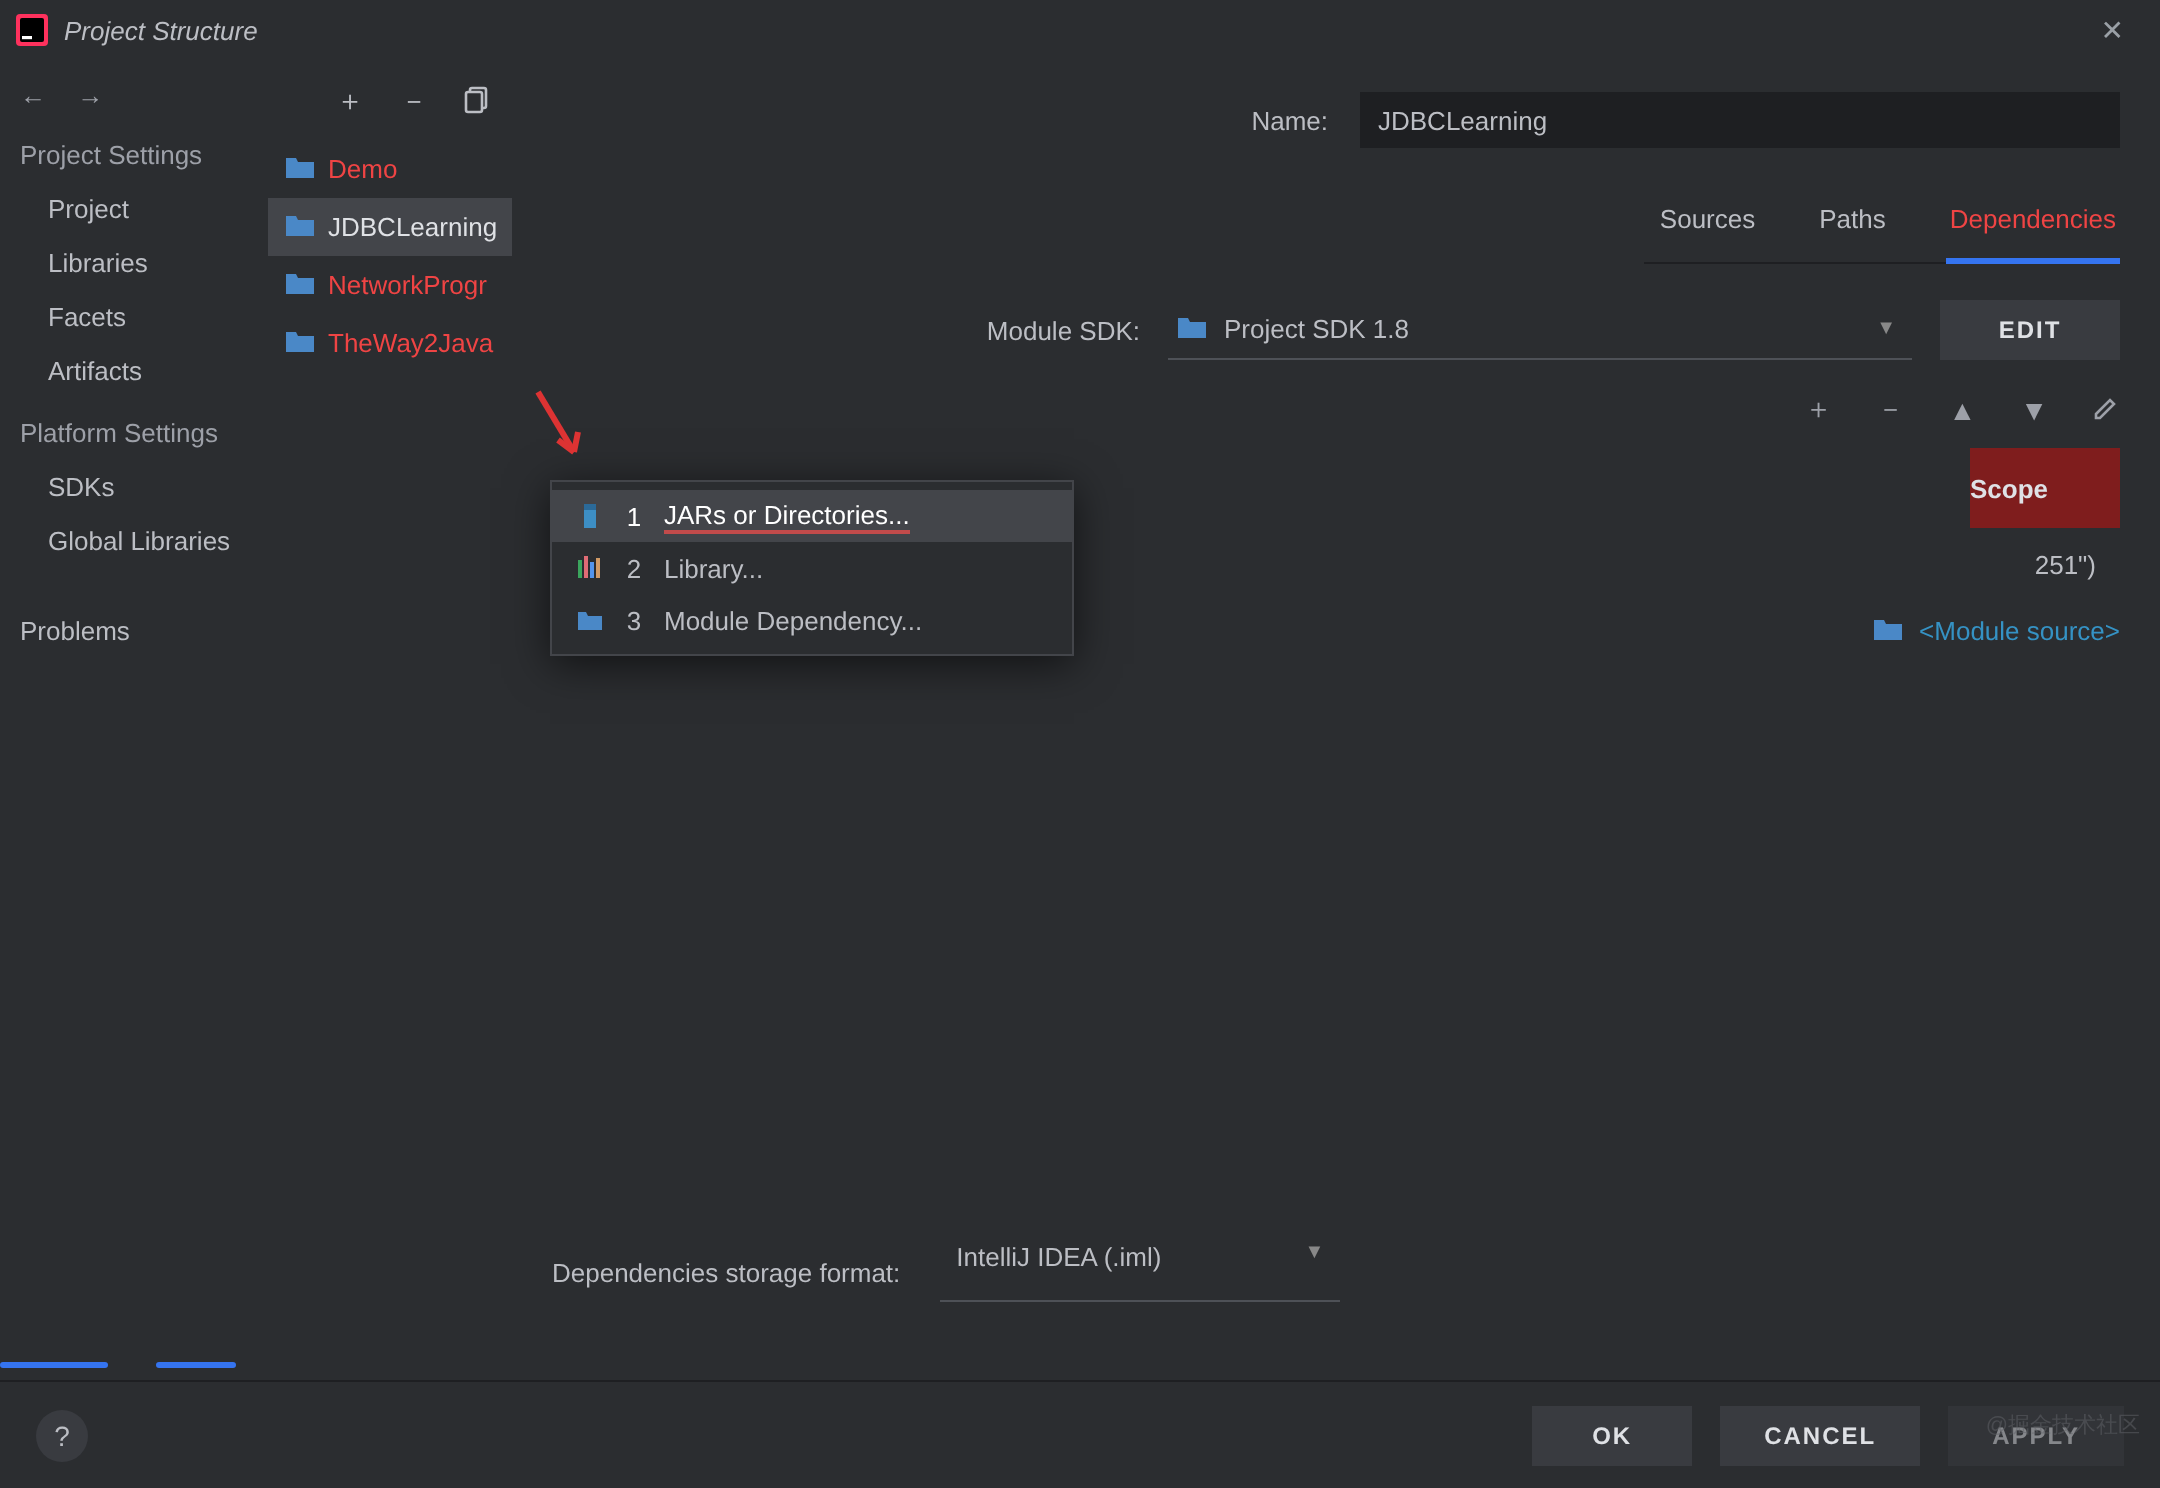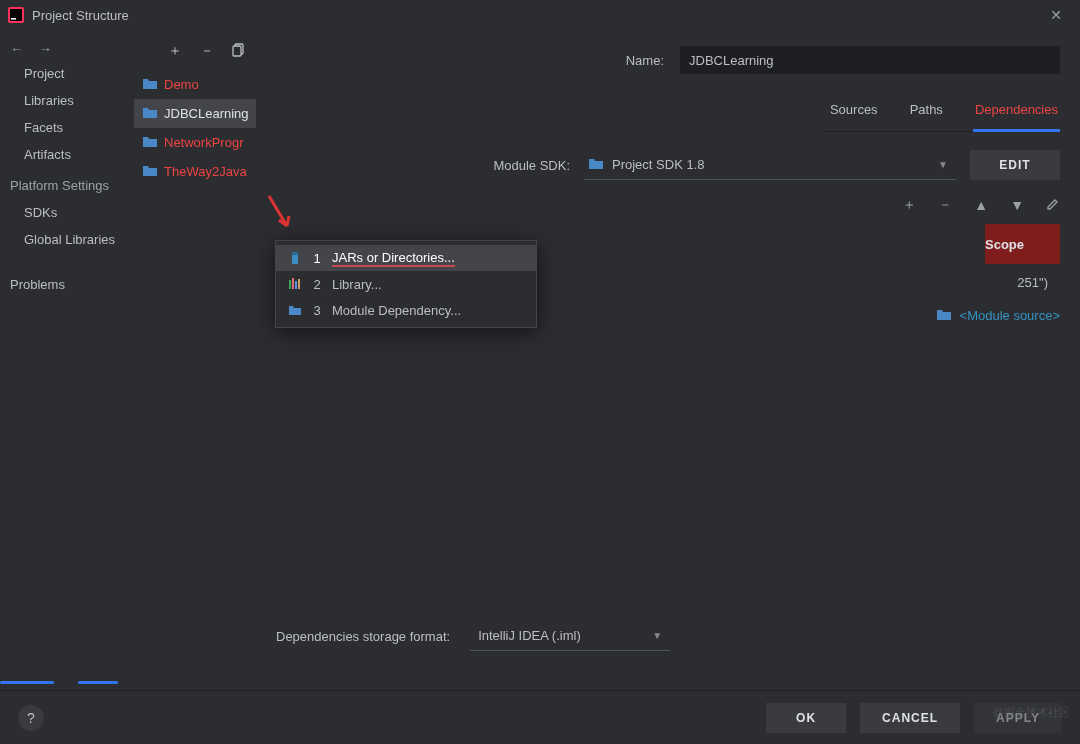--- a/index.html
+++ b/index.html
@@ -9,21 +9,21 @@
     font-family: "Segoe UI", -apple-system, sans-serif;
     font-size: 13px;
     color: #bcbec4;
     overflow: hidden;
     position: relative;
   }
   .titlebar {
     height: 30px; display: flex; align-items: center;
     padding: 0 8px; justify-content: space-between;
   }
-  .titlebar-left { display: flex; align-items: center; gap: 8px; }
+  .titlebar-left { display: flex; align-items: center; gap: 8px; font-style: italic; }
   .logo { width: 16px; height: 16px; display:inline-block; }
   .ttl { color: #bcbec4; }
   .close-x { color: #9aa0a6; font-size: 14px; cursor: pointer; padding: 4px 10px; }
 
   .main { display: flex; height: calc(100% - 30px - 54px); }
 
   .nav-col {
     width: 134px; flex: 0 0 134px;
     display: flex; flex-direction: column;
     padding-top: 10px;
@@ -145,21 +145,21 @@
   }
   .btn.dis { opacity: .5; }
 
   .storage-row {
     position: absolute; left: 276px; bottom: 93px;
     display: flex; align-items: center; gap: 20px; color:#bcbec4;
   }
   .stor-sel {
     width: 200px; height: 30px;
     border-bottom: 1px solid #4e5157;
-    display:flex; align-items:center; justify-content:space-between;
+    display:flex; justify-content:space-between;
     padding: 0 8px; cursor: pointer; gap: 32px;
   }
 
   .arrow-annot {
     position: absolute; left: 263px; top: 192px; z-index: 60;
     pointer-events: none;
   }
   .watermark {
     position: absolute; right: 10px; bottom: 24px;
     color: #616368; font-size: 11px; opacity: .5;
@@ -187,20 +187,21 @@
   <span class="close-x">✕</span>
 </div>
 
 <div class="main">
 
   <div class="nav-col">
     <div class="nav-tool-row">
       <span style="padding-left:10px;color:#9da0a8;cursor:pointer">←</span>
       <span style="padding-left:12px;color:#9da0a8;cursor:pointer">→</span>
     </div>
+    <div class="nav-hdr">Project Settings</div>
     <div class="nav-item">Project</div>
     <div class="nav-item">Libraries</div>
     <div class="nav-item">Facets</div>
     <div class="nav-item">Artifacts</div>
     <div class="nav-hdr">Platform Settings</div>
     <div class="nav-item">SDKs</div>
     <div class="nav-item">Global Libraries</div>
     <div style="height:18px"></div>
     <div class="nav-item" style="padding-left:10px">Problems</div>
   </div>

